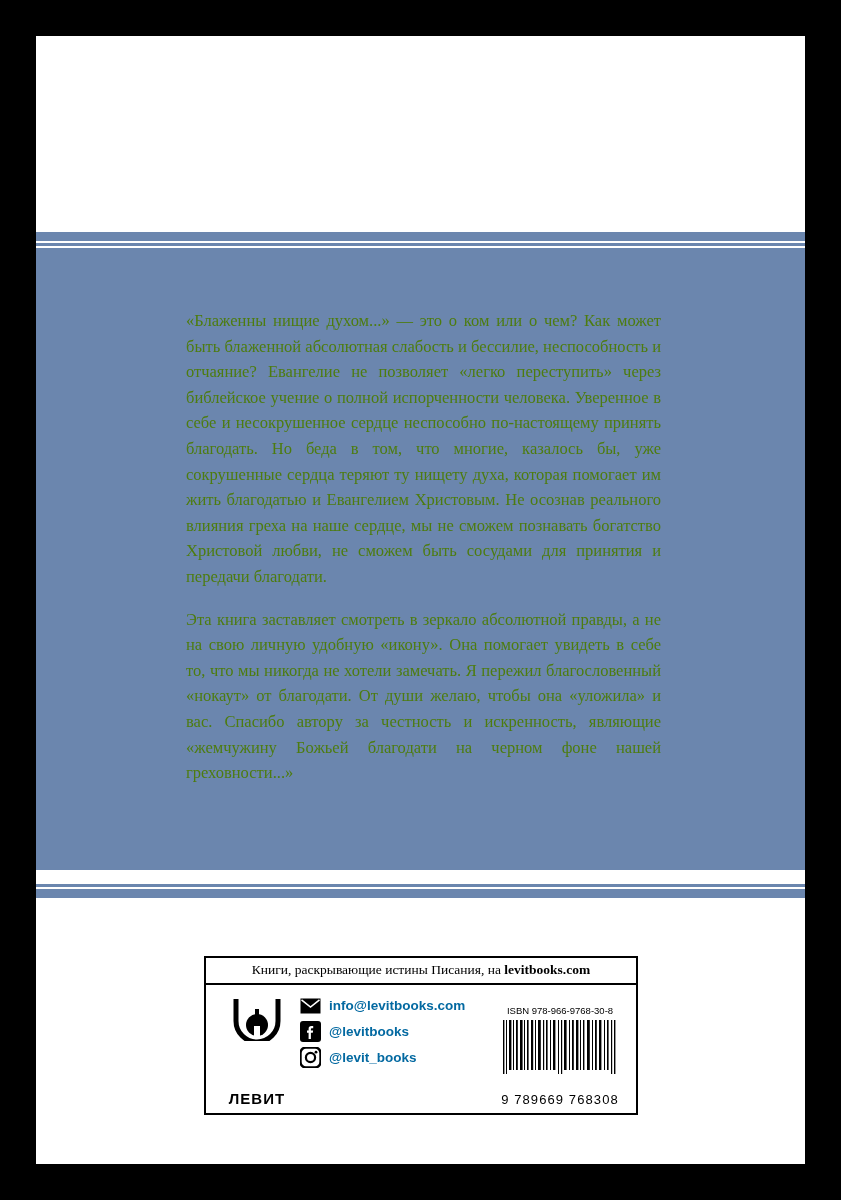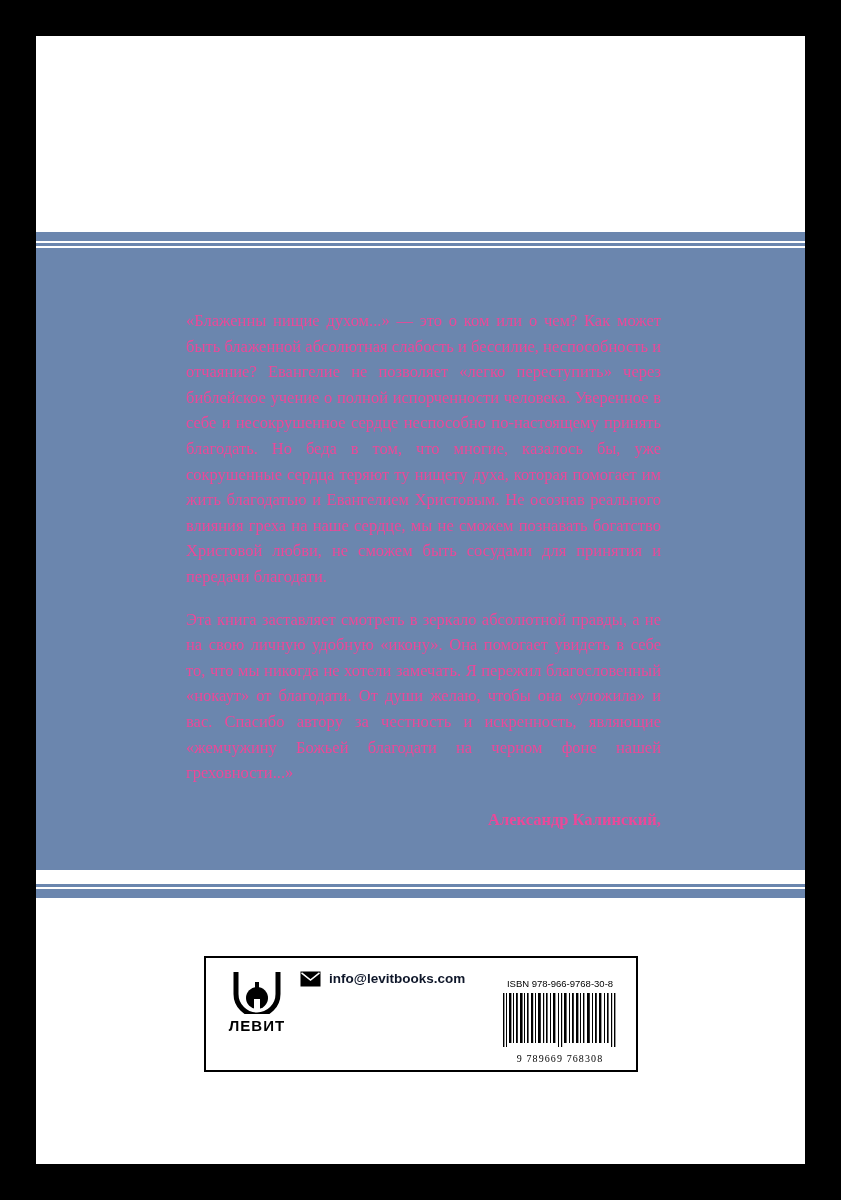--- a/index.html
+++ b/index.html
@@ -67,21 +67,21 @@
     bottom: 0;
     width: 100%;
     height: 9px;
     background: #6b86ae;
   }
   .blurb {
     position: absolute;
     left: 150px;
     top: 76px;
     width: 475px;
-    color: #ec4899;
+    color: #4d7c0f;
     font-size: 16.5px;
     line-height: 25.6px;
     text-align: justify;
     text-justify: inter-word;
     hyphens: manual;
   }
   .blurb p {
     margin: 0 0 17px 0;
   }
   .endorser {
@@ -113,21 +113,21 @@
   .pub-body {
     display: flex;
     align-items: stretch;
     padding: 6px 6px 6px 8px;
   }
   .logo-col {
     width: 86px;
     display: flex;
     flex-direction: column;
     align-items: center;
-    justify-content: flex-start;
+    justify-content: space-between;
     padding-top: 4px;
   }
   .logo-mark {
     width: 54px;
     height: 46px;
     position: relative;
   }
   .logo-mark svg { display: block; }
   .logo-word {
     margin-top: 3px;
@@ -154,21 +154,21 @@
     margin-right: 8px;
     flex: 0 0 auto;
     display: flex;
     align-items: center;
     justify-content: center;
   }
   .contact-text {
     font-family: "Liberation Sans", sans-serif;
     font-weight: bold;
     font-size: 13.5px;
-    color: #0f172a;
+    color: #0369a1;
     white-space: nowrap;
   }
   .isbn-col {
     flex: 1 1 auto;
     display: flex;
     flex-direction: column;
     align-items: center;
     justify-content: flex-start;
     padding-top: 14px;
   }
@@ -178,49 +178,51 @@
     color: #000000;
     margin-bottom: 4px;
     white-space: nowrap;
   }
   .barcode {
     width: 118px;
     height: 56px;
     display: block;
   }
   .barcode-digits {
-    font-family: Liberation Serif, serif;
-    font-size: 10px;
+    font-family: Liberation Sans, sans-serif;
+    font-size: 13px;
     letter-spacing: 1.1px;
     color: #000000;
-    margin-top: 4px;
+    margin-top: 16px;
   }
 </style>
 </head>
 <body>
 
 <div class="page">
 
   <div class="blue-block">
     <div class="rule-top"></div>
     <div class="rule-top-thin"></div>
     <div class="blue-body"></div>
     <div class="rule-bot-thin"></div>
     <div class="rule-bot"></div>
 
     <div class="blurb">
       <p>«Блаженны нищие духом...» — это о ком или о чем? Как может быть блаженной абсолютная слабость и бессилие, неспособность и отчаяние? Евангелие не позволяет «легко переступить» через библейское учение о полной испорчен­ности человека. Уверенное в себе и несокрушенное сердце неспособно по-настоящему принять благодать. Но беда в том, что многие, казалось бы, уже сокрушенные сердца теряют ту нищету духа, которая помогает им жить благо­датью и Евангелием Христовым. Не осознав реального влияния греха на наше сердце, мы не сможем познавать богатство Христовой любви, не сможем быть сосудами для принятия и передачи благодати.</p>
       <p>Эта книга заставляет смотреть в зеркало абсолютной правды, а не на свою личную удобную «икону». Она помо­гает увидеть в себе то, что мы никогда не хотели замечать. Я пережил благословенный «нокаут» от благодати. От души желаю, чтобы она «уложила» и вас. Спасибо автору за честность и искренность, являющие «жемчужину Божьей благодати на черном фоне нашей греховности...»</p>
       <div class="endorser">
-        <div class="name">Александр Калинский,</div>
       </div>
     </div>
   </div>
 
   <div class="pub-box">
+    <div class="pub-head">
+      <span>Книги, раскрывающие истины Писания, на </span><b>levitbooks.com</b>
+    </div>
     <div class="pub-body">
 
       <div class="logo-col">
         <div class="logo-mark">
           <svg width="54" height="46" viewBox="0 0 54 46">
             <path d="M6 4 L6 26 A21 21 0 0 0 48 26 L48 4" fill="none" stroke="#000" stroke-width="5"></path>
             <circle cx="27" cy="30" r="11" fill="#000"></circle>
             <rect x="25" y="14" width="4" height="16" fill="#000"></rect>
             <rect x="24" y="31" width="6" height="12" fill="#fff"></rect>
           </svg>
@@ -230,20 +232,39 @@
 
       <div class="contact-col">
         <div class="contact-row">
           <span class="contact-icon">
             <svg width="21" height="16" viewBox="0 0 21 16">
               <rect x="0.5" y="0.5" width="20" height="15" fill="#000"></rect>
               <path d="M1.5 1.8 L10.5 9 L19.5 1.8" fill="none" stroke="#fff" stroke-width="1.6"></path>
             </svg>
           </span>
           <span class="contact-text">info@levitbooks.com</span>
+        </div>
+        <div class="contact-row">
+          <span class="contact-icon">
+            <svg width="21" height="21" viewBox="0 0 21 21">
+              <rect x="0" y="0" width="21" height="21" rx="3" fill="#000"></rect>
+              <path d="M13.2 7.2 h-1.5 c-0.5 0 -0.8 0.3 -0.8 0.9 V9.4 h2.2 l-0.3 2.3 h-1.9 V18 H8.6 v-6.3 H7 V9.4 h1.6 V7.8 c0-1.8 1-2.8 2.7-2.8 h1.9 z" fill="#fff"></path>
+            </svg>
+          </span>
+          <span class="contact-text">@levitbooks</span>
+        </div>
+        <div class="contact-row">
+          <span class="contact-icon">
+            <svg width="21" height="21" viewBox="0 0 21 21">
+              <rect x="0.5" y="0.5" width="20" height="20" rx="5.5" fill="none" stroke="#000" stroke-width="2.4"></rect>
+              <circle cx="10.5" cy="10.5" r="4.6" fill="none" stroke="#000" stroke-width="2.2"></circle>
+              <circle cx="16" cy="5.2" r="1.4" fill="#000"></circle>
+            </svg>
+          </span>
+          <span class="contact-text">@levit_books</span>
         </div>
       </div>
 
       <div class="isbn-col">
         <div class="isbn-text">ISBN 978-966-9768-30-8</div>
         <svg class="barcode" viewBox="0 0 118 56">
           <rect x="0" y="0" width="118" height="56" fill="#fff"></rect>
           <g fill="#000">
             <rect x="2" y="0" width="1.4" height="54"></rect>
             <rect x="5" y="0" width="1" height="54"></rect>

